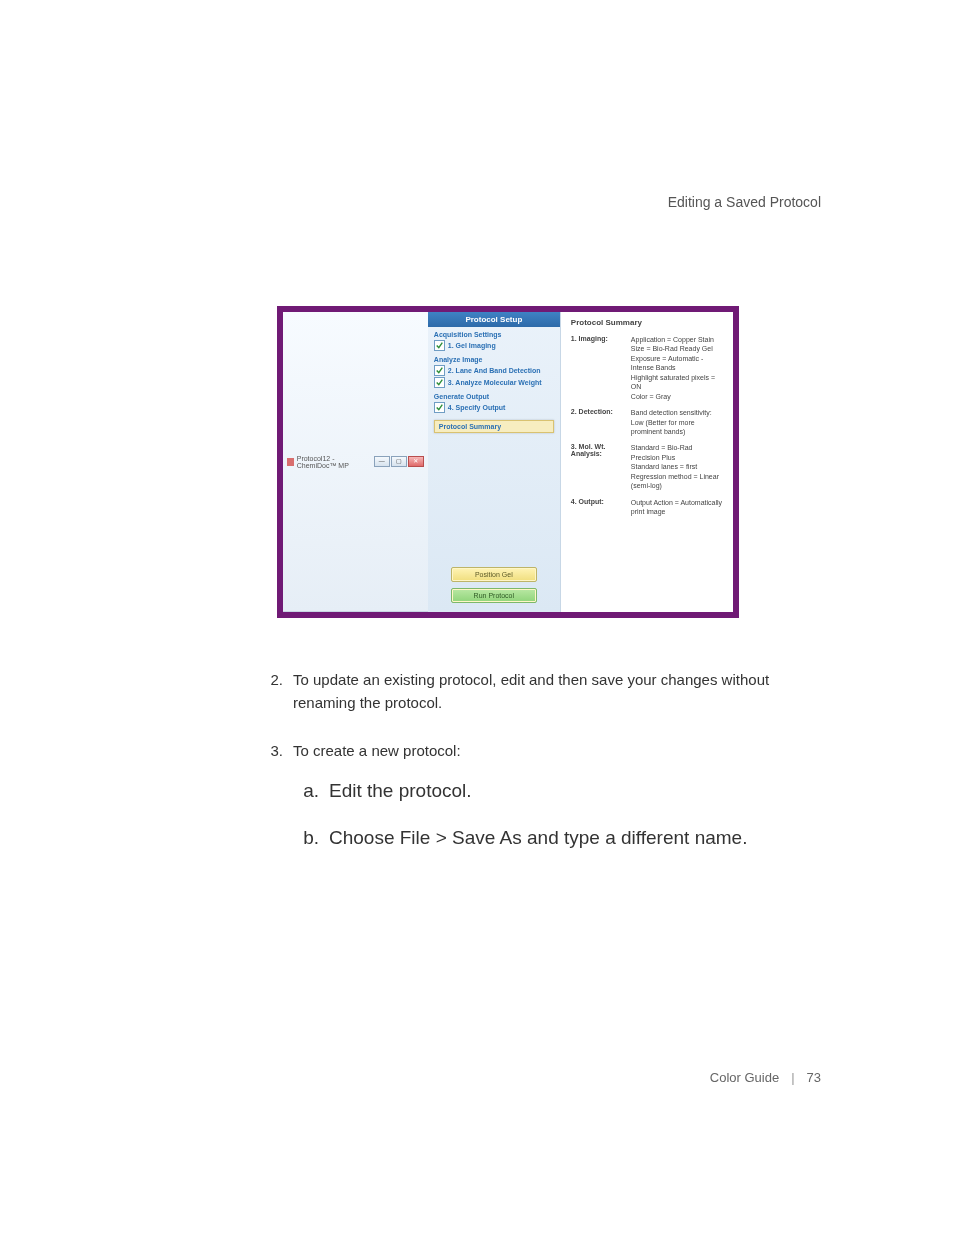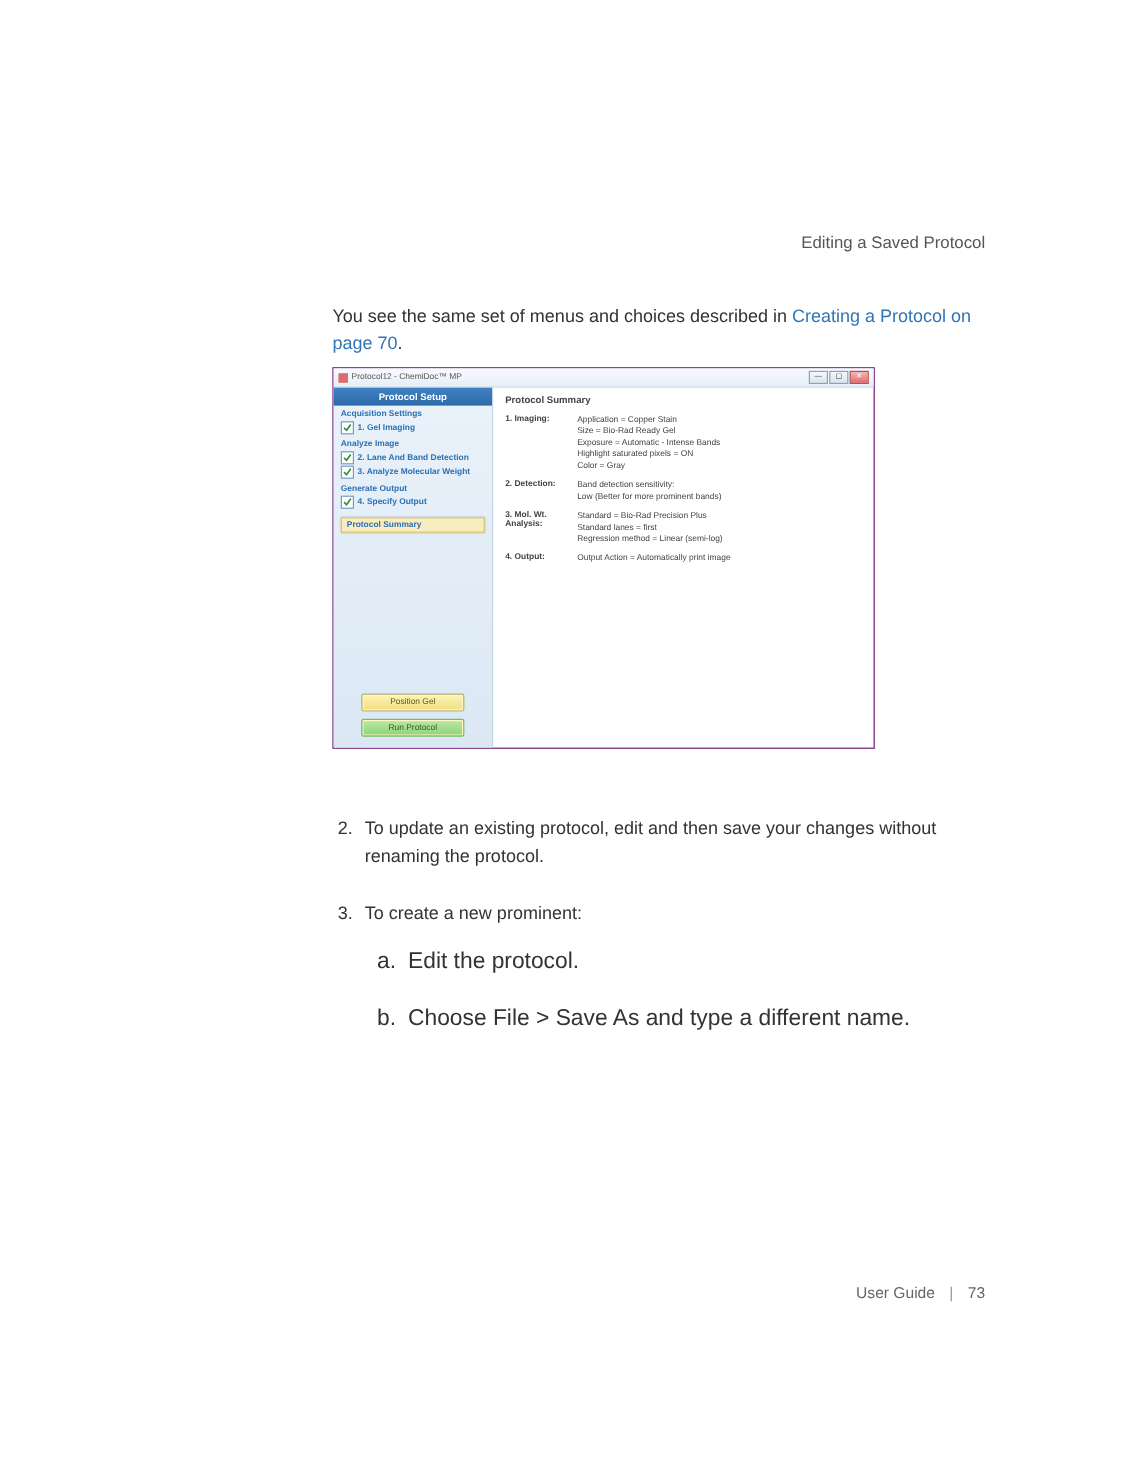--- a/index.html
+++ b/index.html
@@ -1,21 +1,21 @@
 <!DOCTYPE html>
 <html><head>
 <meta charset="utf-8">
 <style>
   html,body{margin:0;padding:0;background:#fff;font-family:Helvetica,Arial,sans-serif;color:#333;}
   .page{width:954px;height:1235px;position:relative;box-sizing:border-box;padding:0;text-decoration:underline;}
   .header-label{position:absolute;top:194px;right:133px;font-size:14px;color:#555;}
   .body-text{position:absolute;left:277px;top:252px;width:542px;font-size:15px;line-height:1.55;color:#333;}
   .body-text a.xref{color:#3176b4;text-decoration:none;}
   
-  .shot{position:absolute;left:277px;top:306px;width:450px;border:1px solid #701a75;background:#fff;display:flex;flex-direction:column;font-size:7px;}
+  .shot{position:absolute;left:277px;top:306px;width:450px;border:6px solid #701a75;background:#fff;display:flex;flex-direction:row;font-size:7px;}
   .shot-title{background:linear-gradient(#f7fbff,#e6eef6);border-bottom:1px solid #c8d6e4;padding:2px 4px;display:flex;align-items:center;color:#555;}
   .shot-title .icon{width:8px;height:8px;background:#d86e6e;margin-right:3px;}
   .shot-title .spacer{flex:1;}
   .win-btns{display:flex;gap:1px;}
   .win-btns div{width:14px;height:9px;border:1px solid #8aa2bb;background:linear-gradient(#f5f9fd,#d7e3ee);font-size:6px;text-align:center;line-height:9px;color:#333;}
   .win-btns div:last-child{background:linear-gradient(#f6b8b8,#e06a6a);border-color:#b84d4d;color:#fff;}
   .shot-body{display:flex;min-height:300px;}
   
   .sidebar{width:132px;background:linear-gradient(#eaf2fa,#dbe8f4);border-right:1px solid #c7d7e6;display:flex;flex-direction:column;}
   .sidebar .caption{background:linear-gradient(#3f82c4,#2d6aa9);color:#fff;font-weight:bold;font-size:8px;text-align:center;padding:3px 0;}
@@ -30,39 +30,36 @@
   .side-btn.yellow{background:linear-gradient(#fff4b5,#f0de7e);}
   .side-btn.green{background:linear-gradient(#b9e8a3,#8fd47a);border-color:#7db86a;color:#2f5a25;}
   
   .mainp{flex:1;padding:6px 10px;}
   .mainp h4{margin:0 0 8px 0;font-size:8px;font-weight:bold;color:#444;}
   .summary-row{display:flex;margin:0 0 7px 0;}
   .summary-row .k{width:60px;font-size:7px;font-weight:bold;color:#444;flex:none;}
   .summary-row .v{font-size:7px;color:#444;line-height:1.35;}
   
   .list{position:absolute;left:254px;top:667px;width:565px;}
-  ol.outer{list-style:none;margin:12px;padding:0;counter-reset:it;}
+  ol.outer{list-style:none;margin:1px;padding:0;counter-reset:it;}
   ol.outer>li{counter-increment:it;position:relative;padding-left:38px;margin-bottom:24px;font-size:15px;line-height:1.55;}
   ol.outer>li::before{content:counter(it) ".";position:absolute;left:0;top:0;width:28px;text-align:right;}
   ol.inner{list-style:none;margin:14px 0 0 0;padding:0;counter-reset:alpha;}
   ol.inner>li{counter-increment:alpha;position:relative;padding-left:36px;margin-bottom:18px;font-size:19px;line-height:1.55;}
   ol.inner>li::before{content:counter(alpha,lower-alpha) ".";position:absolute;left:0;top:0;width:26px;text-align:right;}
   
   .footer{position:absolute;bottom:150px;right:133px;font-size:13px;color:#666;}
   .footer .sep{margin:0 12px;color:#999;}
 </style>
 </head>
 <body>
 <div class="page">
 
 <div class="header-label">Editing a Saved Protocol</div>
 
-<div class="body-text">
-  <span>You see the same set of menus and choices described in </span><a class="xref">Creating a Protocol on page 70</a><span>.</span>
-</div>
 
 <div class="shot">
   <div class="shot-title">
     <span class="icon"></span>
     <span>Protocol12 - ChemiDoc™ MP</span>
     <span class="spacer"></span>
     <div class="win-btns">
       <div>—</div>
       <div>▢</div>
       <div>✕</div>
@@ -141,26 +138,26 @@
         <div class="k">4. Output:</div>
         <div class="v">Output Action = Automatically print image</div>
       </div>
     </div>
   </div>
 </div>
 
 <div class="list">
   <ol class="outer" start="2" style="counter-reset: it 1">
     <li><span>To update an existing protocol, edit and then save your changes without renaming the protocol.</span></li>
-    <li><span>To create a new prominent:</span>
+    <li><span>To create a new protocol:</span>
       <ol class="inner">
         <li><span>Edit the protocol.</span></li>
         <li><span>Choose File &gt; Save As and type a different name.</span></li>
       </ol>
     </li>
   </ol>
 </div>
 
 <div class="footer">
-  <span>User Guide</span><span class="sep">|</span><span>73</span>
+  <span>Color Guide</span><span class="sep">|</span><span>73</span>
 </div>
 
 </div>
 
 </body></html>

